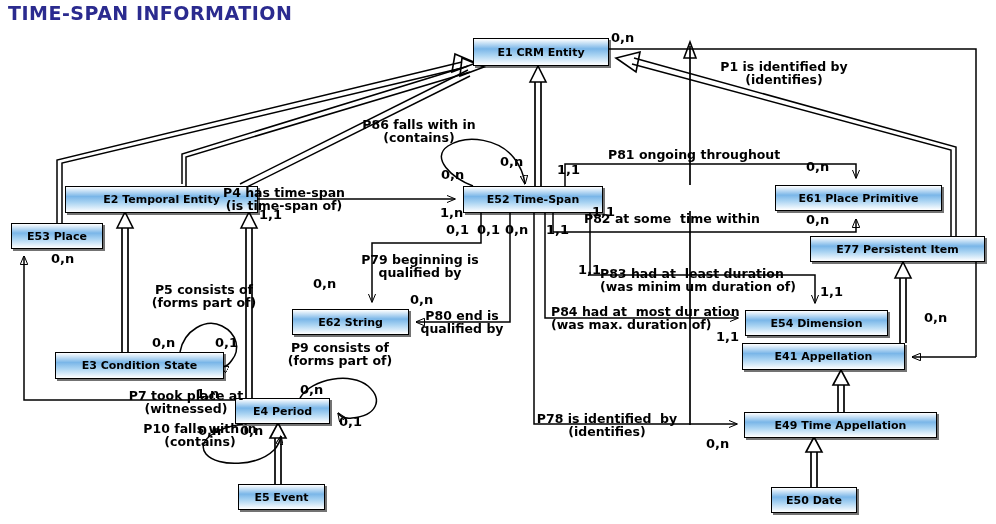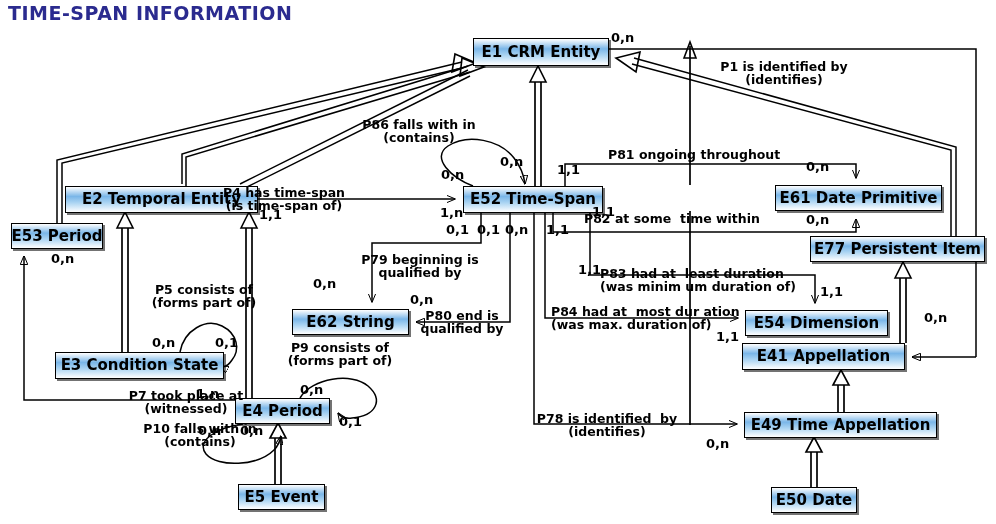--- a/index.html
+++ b/index.html
@@ -16,21 +16,21 @@
 
   
   .ent{
     position:absolute;
     box-sizing:border-box;
     border:1.5px solid #000;
     background:linear-gradient(to bottom,#ffffff 0%,#7ab6e8 38%,#a9d3f2 62%,#ffffff 100%);
     color:#000;
     font-family:"DejaVu Sans","Liberation Sans",sans-serif;
     font-weight:bold;
-    font-size:15px;
+    font-size:11px;
     display:flex;align-items:center;justify-content:center;
     white-space:nowrap;
     z-index:30;
     box-shadow:2px 2px 0 rgba(0,0,0,0.55);
     line-height:1;
     text-align:center;
   }
 
   
   .lbl{
@@ -165,26 +165,26 @@
     <path class="w2" d="M243,424 C214,428 196,442 206,454 C218,468 258,466 274,450 C278,446 280,441 281,436" marker-end="url(#ahs)"></path>
 
     <polyline class="w2" points="237,400 24,400 24,256" marker-end="url(#ahs)"></polyline>
 
   </svg>
 
   <div id="ent-layer">
       <div class="ent" style="left: 473px; top: 38px; width: 136px; height: 28px;">E1 CRM Entity</div>
       <div class="ent" style="left: 463px; top: 186px; width: 140px; height: 27px;">E52 Time-Span</div>
       <div class="ent" style="left: 65px; top: 186px; width: 193px; height: 27px;">E2 Temporal Entity</div>
-      <div class="ent" style="left: 11px; top: 223px; width: 92px; height: 26px;">E53 Period</div>
+      <div class="ent" style="left: 11px; top: 223px; width: 92px; height: 26px;">E53 Place</div>
       <div class="ent" style="left: 55px; top: 352px; width: 169px; height: 27px;">E3 Condition State</div>
       <div class="ent" style="left: 235px; top: 398px; width: 95px; height: 26px;">E4 Period</div>
       <div class="ent" style="left: 238px; top: 484px; width: 87px; height: 26px;">E5 Event</div>
       <div class="ent" style="left: 292px; top: 309px; width: 117px; height: 26px;">E62 String</div>
-      <div class="ent" style="left: 775px; top: 185px; width: 167px; height: 26px;">E61 Date Primitive</div>
+      <div class="ent" style="left: 775px; top: 185px; width: 167px; height: 26px;">E61 Place Primitive</div>
       <div class="ent" style="left: 810px; top: 236px; width: 175px; height: 26px;">E77 Persistent Item</div>
       <div class="ent" style="left: 745px; top: 310px; width: 143px; height: 26px;">E54 Dimension</div>
       <div class="ent" style="left: 742px; top: 343px; width: 163px; height: 27px;">E41 Appellation</div>
       <div class="ent" style="left: 744px; top: 412px; width: 193px; height: 26px;">E49 Time Appellation</div>
       <div class="ent" style="left: 771px; top: 487px; width: 86px; height: 26px;">E50 Date</div>
     </div>
 
   <div id="rel-layer">
       <div class="lbl ctr" style="left: 784px; top: 36px; transform: translateX(-50%); margin-top: 24px;"><div>P1 is identified by</div><div>(identifies)</div></div>
       <div class="lbl ctr" style="left: 419px; top: 118px; transform: translateX(-50%);"><div>P86 falls with in</div><div>(contains)</div></div>

